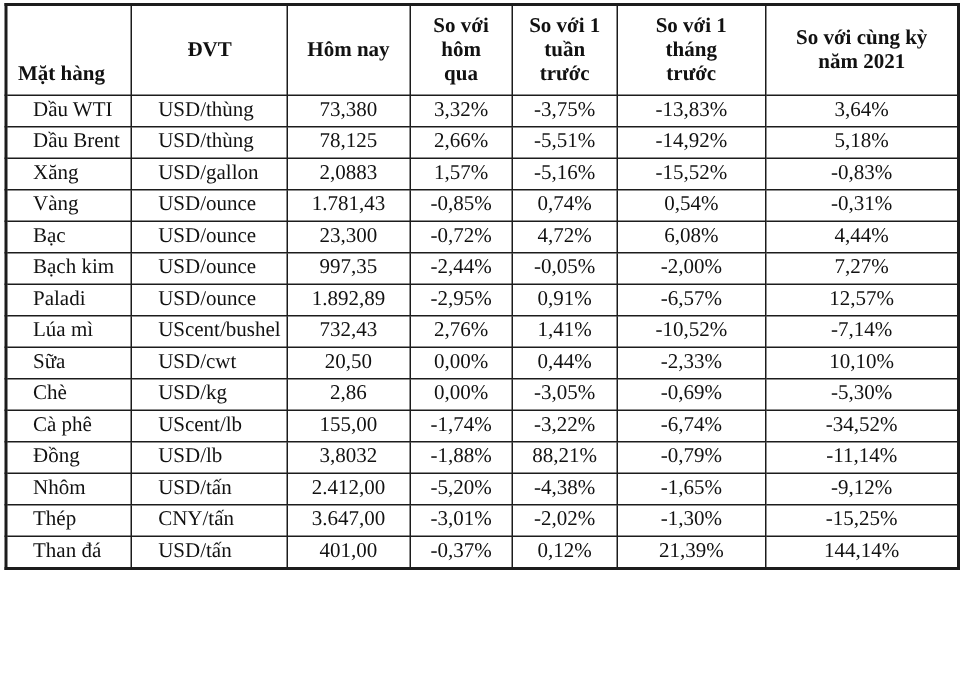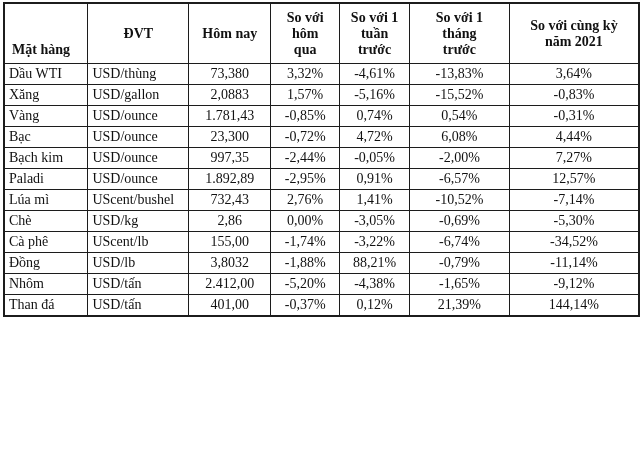--- a/index.html
+++ b/index.html
@@ -45,21 +45,21 @@
   }
   .price-table td {
     height: 20px;
     line-height: 20px;
     text-align: center;
     white-space: nowrap;
   }
   .price-table td.col-name,
   .price-table td.col-unit {
     text-align: left;
-    padding-left: 4px;
+    padding-left: 17px;
   }
 </style>
 </head>
 <body>
 
 <table class="price-table">
   <colgroup>
     <col style="width:84px">
     <col style="width:101px">
     <col style="width:82px">
@@ -85,23 +85,32 @@
       <th>So với cùng kỳ
 năm 2021</th>
     </tr>
   </thead>
   <tbody>
       <tr>
     <td class="col-name">Dầu WTI</td>
     <td class="col-unit">USD/thùng</td>
     <td class="col-num">73,380</td>
     <td class="col-num">3,32%</td>
-    <td class="col-num">-4,61%</td>
+    <td class="col-num">-3,75%</td>
     <td class="col-num">-13,83%</td>
     <td class="col-num">3,64%</td>
+  </tr>
+      <tr>
+    <td class="col-name">Dầu Brent</td>
+    <td class="col-unit">USD/thùng</td>
+    <td class="col-num">78,125</td>
+    <td class="col-num">2,66%</td>
+    <td class="col-num">-5,51%</td>
+    <td class="col-num">-14,92%</td>
+    <td class="col-num">5,18%</td>
   </tr>
       <tr>
     <td class="col-name">Xăng</td>
     <td class="col-unit">USD/gallon</td>
     <td class="col-num">2,0883</td>
     <td class="col-num">1,57%</td>
     <td class="col-num">-5,16%</td>
     <td class="col-num">-15,52%</td>
     <td class="col-num">-0,83%</td>
   </tr>
@@ -144,20 +153,29 @@
       <tr>
     <td class="col-name">Lúa mì</td>
     <td class="col-unit">UScent/bushel</td>
     <td class="col-num">732,43</td>
     <td class="col-num">2,76%</td>
     <td class="col-num">1,41%</td>
     <td class="col-num">-10,52%</td>
     <td class="col-num">-7,14%</td>
   </tr>
       <tr>
+    <td class="col-name">Sữa</td>
+    <td class="col-unit">USD/cwt</td>
+    <td class="col-num">20,50</td>
+    <td class="col-num">0,00%</td>
+    <td class="col-num">0,44%</td>
+    <td class="col-num">-2,33%</td>
+    <td class="col-num">10,10%</td>
+  </tr>
+      <tr>
     <td class="col-name">Chè</td>
     <td class="col-unit">USD/kg</td>
     <td class="col-num">2,86</td>
     <td class="col-num">0,00%</td>
     <td class="col-num">-3,05%</td>
     <td class="col-num">-0,69%</td>
     <td class="col-num">-5,30%</td>
   </tr>
       <tr>
     <td class="col-name">Cà phê</td>
@@ -180,20 +198,29 @@
       <tr>
     <td class="col-name">Nhôm</td>
     <td class="col-unit">USD/tấn</td>
     <td class="col-num">2.412,00</td>
     <td class="col-num">-5,20%</td>
     <td class="col-num">-4,38%</td>
     <td class="col-num">-1,65%</td>
     <td class="col-num">-9,12%</td>
   </tr>
       <tr>
+    <td class="col-name">Thép</td>
+    <td class="col-unit">CNY/tấn</td>
+    <td class="col-num">3.647,00</td>
+    <td class="col-num">-3,01%</td>
+    <td class="col-num">-2,02%</td>
+    <td class="col-num">-1,30%</td>
+    <td class="col-num">-15,25%</td>
+  </tr>
+      <tr>
     <td class="col-name">Than đá</td>
     <td class="col-unit">USD/tấn</td>
     <td class="col-num">401,00</td>
     <td class="col-num">-0,37%</td>
     <td class="col-num">0,12%</td>
     <td class="col-num">21,39%</td>
     <td class="col-num">144,14%</td>
   </tr>
     </tbody>
 </table>

